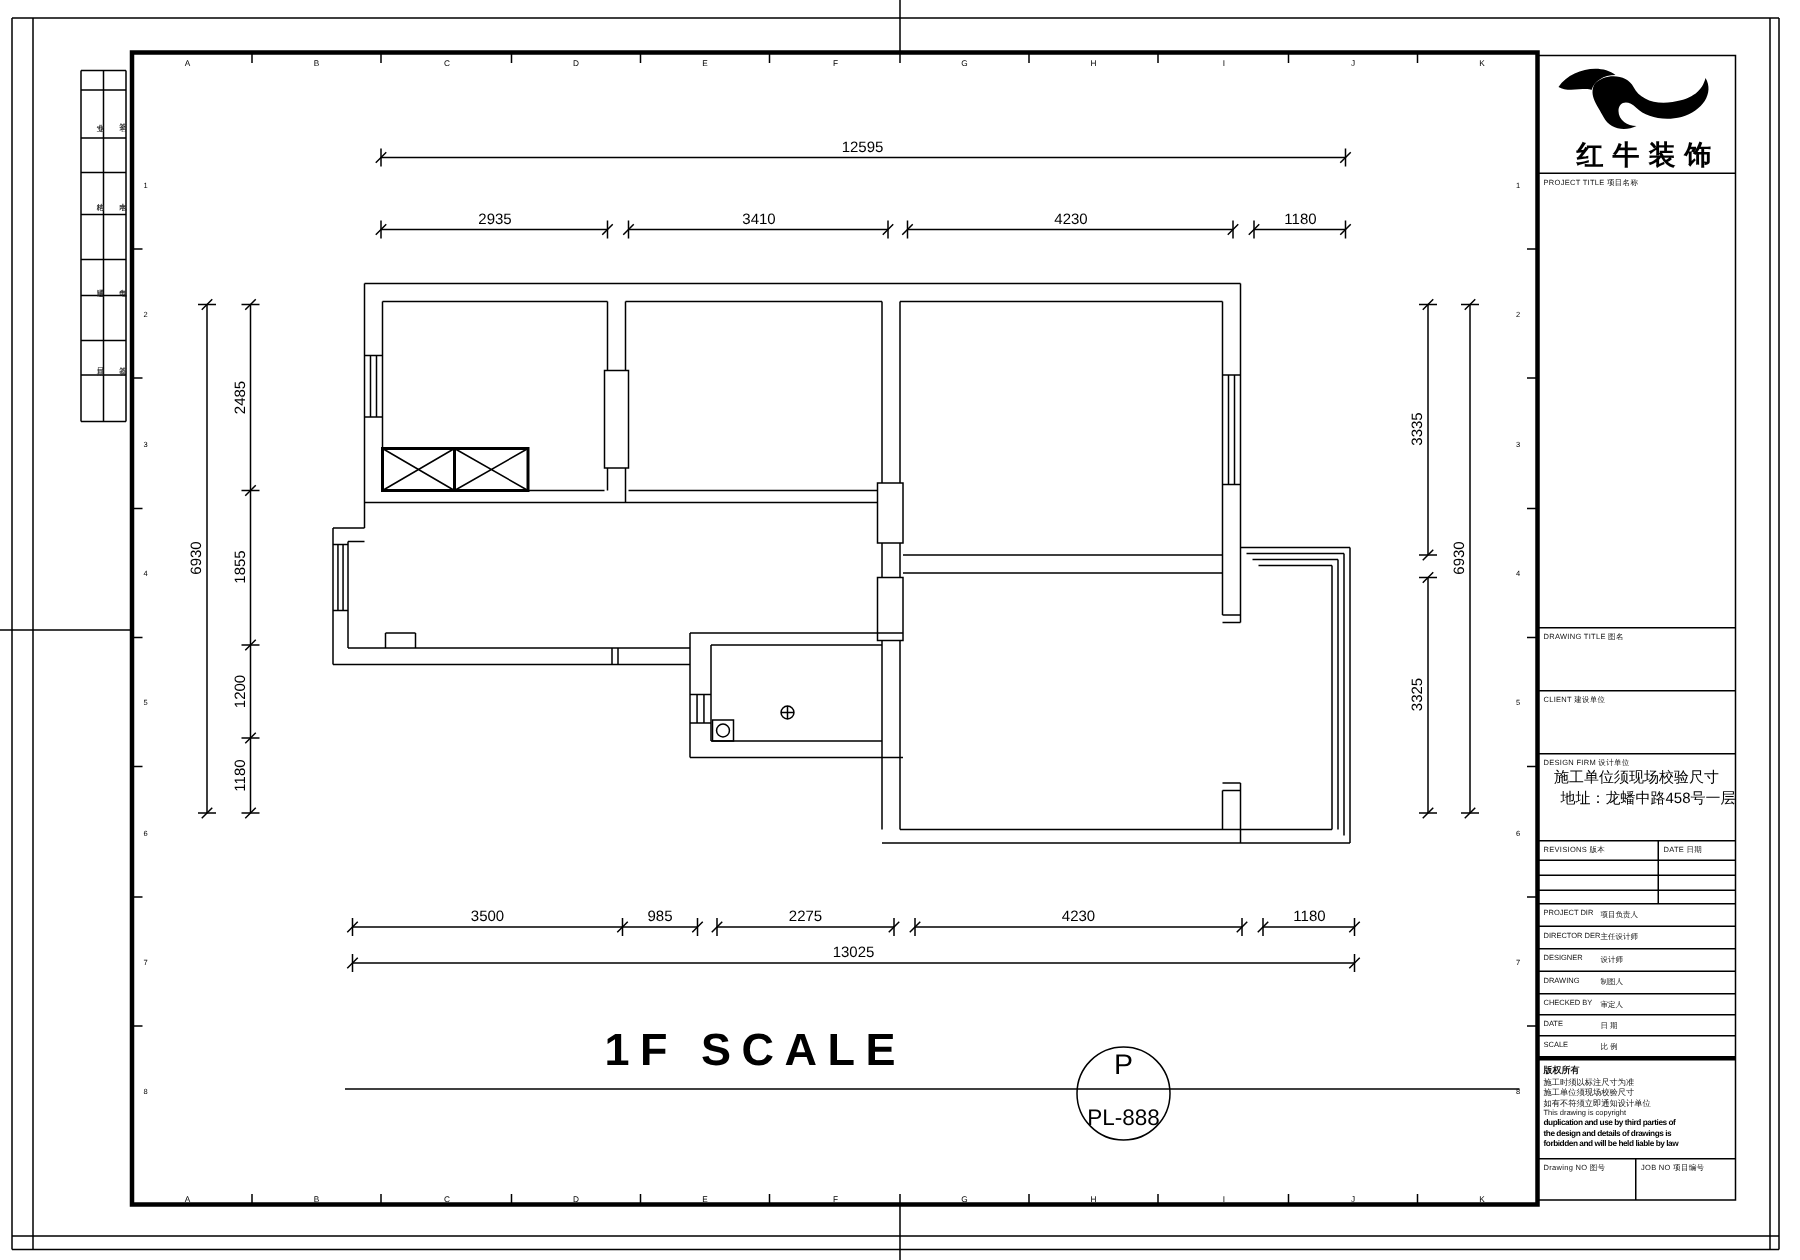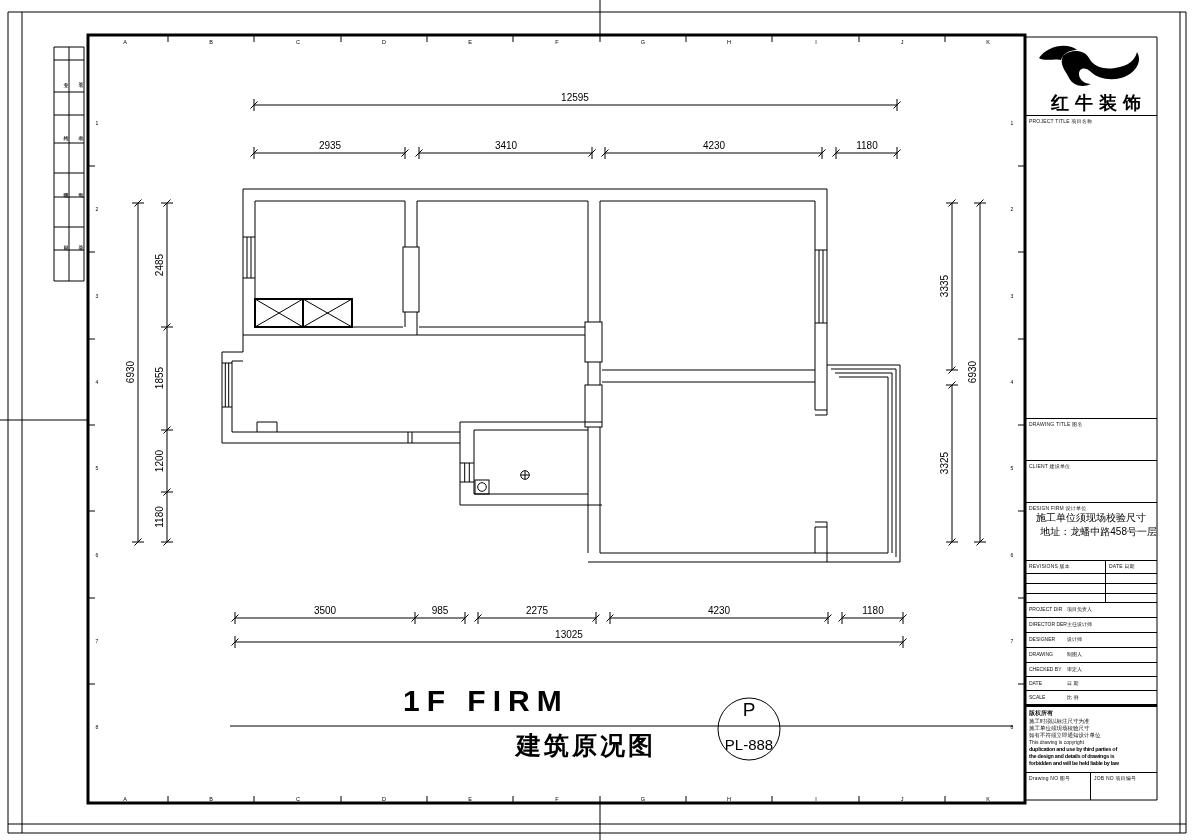--- a/index.html
+++ b/index.html
@@ -159,22 +159,21 @@
 
   <div class="mcell" style="left:56px;top:65px;">专业</div>
   <div class="mcell" style="left:71px;top:65px;">签名</div>
   <div class="mcell" style="left:56px;top:118px;">结构</div>
   <div class="mcell" style="left:71px;top:118px;">水电</div>
   <div class="mcell" style="left:56px;top:175px;">暖通</div>
   <div class="mcell" style="left:71px;top:175px;">电气</div>
   <div class="mcell" style="left:56px;top:228px;">日期</div>
   <div class="mcell" style="left:71px;top:228px;">会签</div>
 
-  <div class="abs plan-title">1F FIRM</div>
-  <div class="abs plan-subtitle">建筑原况图</div>
+  <div class="abs plan-title">1F SCALE</div>
 
   <div class="tblock">
     <svg width="116" height="48" style="left:8px;top:5px;" viewBox="0 0 116 48">
       <path fill="#000" d="M6,16 C14,4 34,0 44,8 C36,8 30,12 28,18 C24,16 12,20 6,16 Z"></path>
       <path fill="#000" d="M30,14 C38,6 52,8 56,16 C60,24 70,28 82,26 C96,24 102,18 104,10 C110,20 102,32 88,36 C76,39 64,36 58,30 C52,24 46,26 46,32 C46,38 52,42 58,42 C50,46 40,44 36,36 C32,28 26,22 30,14 Z"></path>
     </svg>
     <div class="brand">红牛装饰</div>
     <div class="hline" style="top:78px;"></div>
     <div class="tb-label" style="left:4px;top:81px;">PROJECT TITLE  项目名称</div>
 

